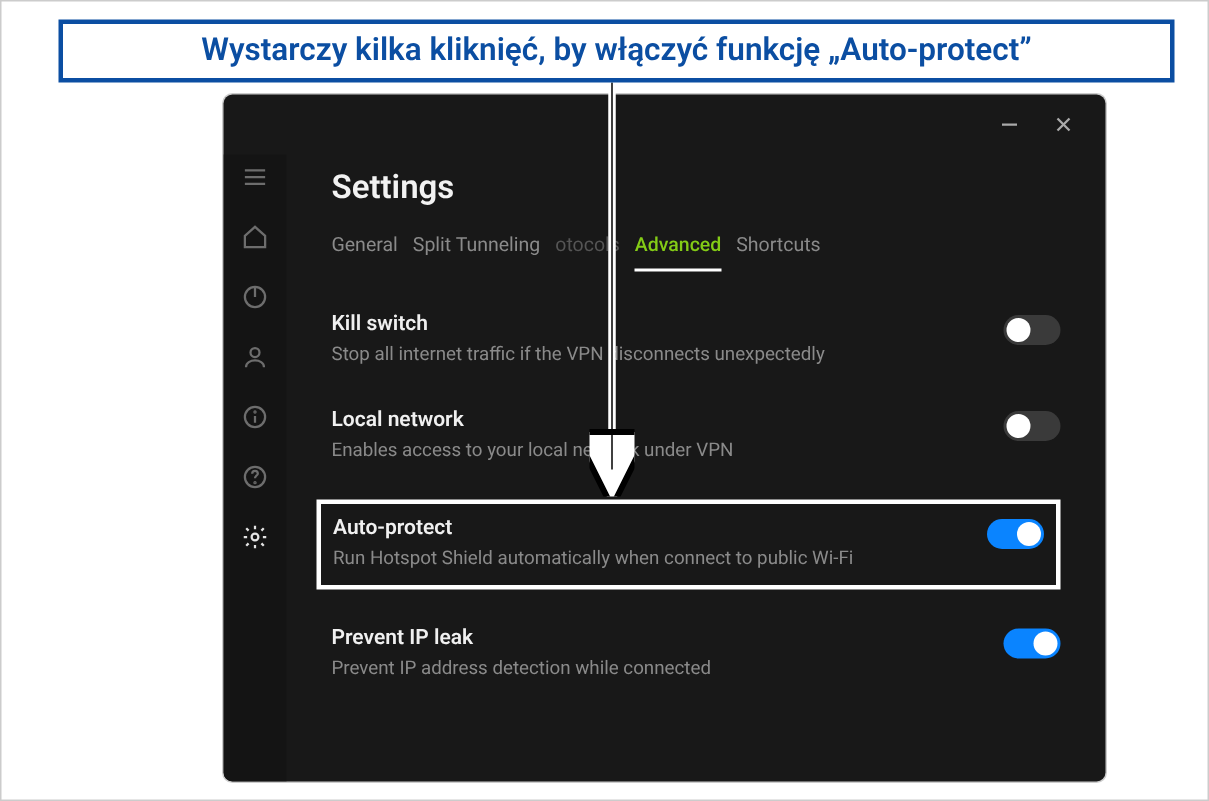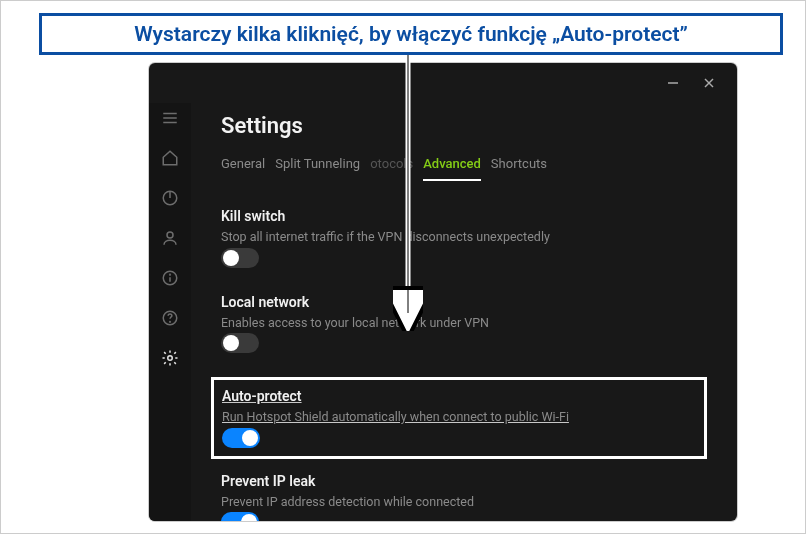--- a/index.html
+++ b/index.html
@@ -56,26 +56,25 @@
     display: flex; gap: 10px; border-bottom: 1px solid transparent;
     font-size: 13px; margin-bottom: 24px; position: relative;
   }
   .tab { color: #8a8a8a; padding-bottom: 8px; cursor: pointer; }
   .tab.obscured { color: #555; }
   .tab.active {
     color: #84cc16; border-bottom: 2px solid #fff; font-weight: 500;
   }
   .setting-row {
     display: flex; align-items: flex-start; justify-content: space-between;
-    margin-bottom: 22px; padding: 2px 0; flex-direction: column;
+    margin-bottom: 22px; padding: 2px 0;
   }
   .setting-row.highlight {
     border: 3px solid #fff; padding: 8px; margin-left: -10px; margin-right: 0px;
-    margin-bottom: 12px;
-    text-decoration: underline;
+    margin-bottom: 22px;
   }
   .setting-text { flex: 1; padding-right: 16px; }
   .setting-title { color: #f0f0f0; font-size: 14px; font-weight: 600; margin-bottom: 4px; }
   .setting-desc { color: #8a8a8a; font-size: 12.5px; line-height: 1.4; }
   .toggle {
     width: 38px; height: 20px; border-radius: 10px; position: relative;
     flex-shrink: 0; margin-top: 2px;
   }
   .toggle.off { background: #3a3a3a; }
   .toggle.on { background: #0a84ff; }

